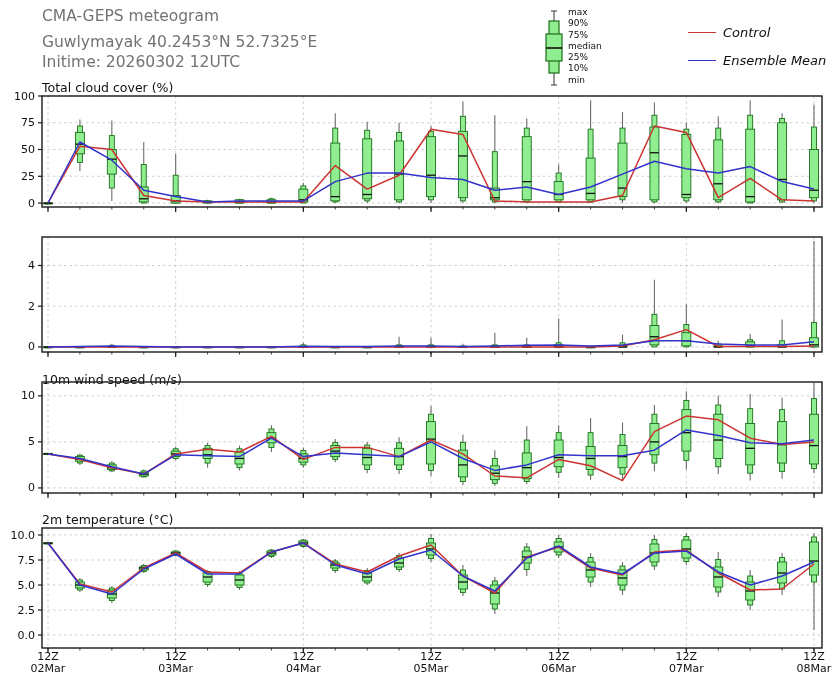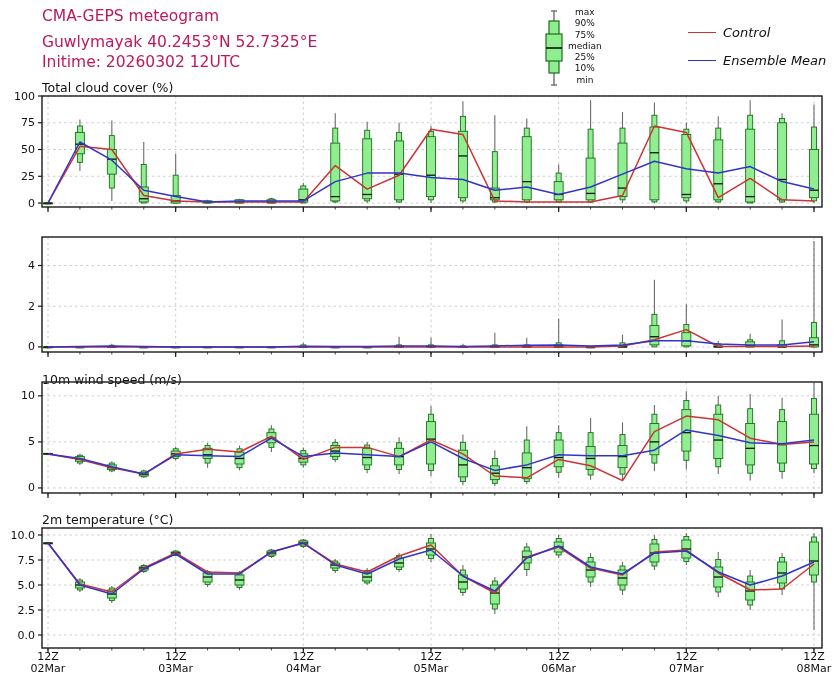--- a/index.html
+++ b/index.html
@@ -1,21 +1,21 @@
 <!DOCTYPE html>
 <html><head>
 <meta charset="utf-8">
 <style>
   html,body{margin:0;padding:0;background:#fff;}
   #root{position:relative;width:839px;height:680px;background:#ffffff;
         font-family:"DejaVu Sans",sans-serif;color:#111;overflow:hidden;}
-  .hdr{position:absolute;left:42px;white-space:nowrap;font-size:15.5px;color:#be185d;}
+  .hdr{position:absolute;left:42px;white-space:nowrap;font-size:15.5px;color:#737373;}
   .panel-title{position:absolute;left:42px;font-size:12.5px;color:#111;white-space:nowrap;text-align:right;}
   #chart{position:absolute;left:0;top:0;}
-  .leg-box-labels{position:absolute;left:568px;top:7px;font-size:9px;line-height:11.3px;color:#111;text-align:center;}
+  .leg-box-labels{position:absolute;left:568px;top:7px;font-size:9px;line-height:11.3px;color:#111;}
   .leg-series{position:absolute;font-size:13px;color:#111;white-space:nowrap;font-style:italic;}
   .leg-line{position:absolute;width:28px;height:0;border-top:1.7px solid #000;}
   #legend-glyph{position:absolute;left:541px;top:8px;}
 </style>
 </head>
 <body>
 
 <div id="root">
 
   <div class="hdr" style="top:7px;">CMA-GEPS meteogram</div>

